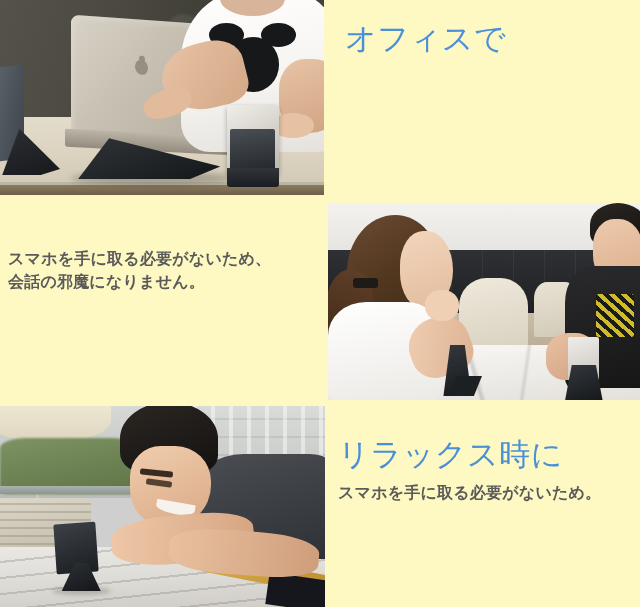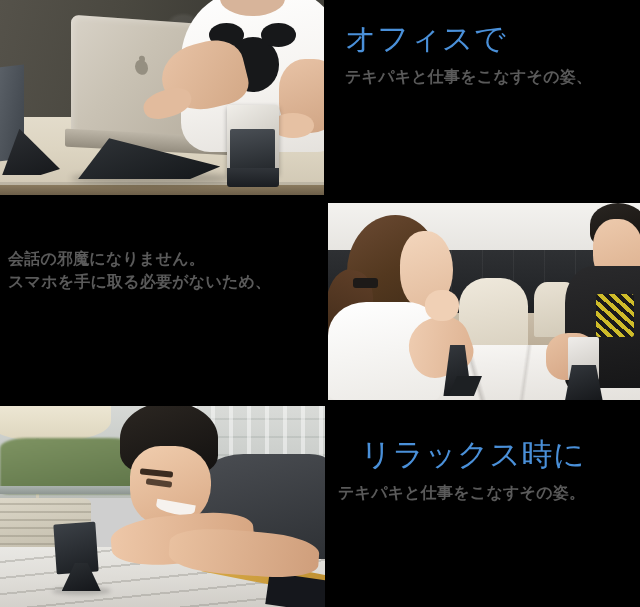--- a/index.html
+++ b/index.html
@@ -3,21 +3,21 @@
 <meta charset="utf-8">
 <title>Phone Stand Lifestyle Feature</title>
 <style>
   html,body{margin:0;padding:0;}
   body{
     width:640px;height:607px;
     background:#ffffff;
     font-family:"Liberation Sans","DejaVu Sans",sans-serif;
     overflow:hidden;position:relative;
   }
-  .stage{position:relative;width:640px;height:607px;background:#000000;}
+  .stage{position:relative;width:640px;height:607px;background:#fef9c3;}
 
   
   .photo{position:absolute;overflow:hidden;background:#cfcfcf;}
   .photo .scene{position:absolute;inset:0;}
 
   
   .textblock{position:absolute;}
   .headline{
     color:#4a90d9;
     font-size:31px;
@@ -218,21 +218,21 @@
     background:linear-gradient(165deg,#3c4147,#1b1e22);border-radius:2px;transform:rotate(-4deg);}
   .p3-phone-stand{position:absolute;left:19%;top:78%;width:12%;height:14%;
     background:linear-gradient(160deg,#2c3034,#14161a);
     clip-path:polygon(34% 0%,66% 0%,100% 100%,0% 100%);}
   .p3-phone-sh{position:absolute;left:16%;top:90%;width:18%;height:4%;
     background:rgba(0,0,0,.18);filter:blur(2px);border-radius:50%;}
 
   
   #text-office{left:345px;top:22px;}
   #text-friends{left:8px;top:248px;}
-  #text-relax{left:338px;top:438px;text-align:right;}
+  #text-relax{left:338px;top:438px;}
 </style>
 </head>
 <body>
 
 <div class="stage">
 
   <div class="photo" id="photo-office">
     <div class="scene">
       <div class="p1-wall"></div>
       <div class="p1-wall-pattern"></div>
@@ -256,21 +256,20 @@
       <div class="p1-handR"></div>
       <div class="p1-phone"></div>
       <div class="p1-phone-grip"></div>
       <div class="p1-phone-foot"></div>
     </div>
   </div>
 
   <div class="textblock" id="text-office">
     <h2 class="headline">オフィスで</h2>
     <p class="body-copy">
-      <span class="ln">テキパキと仕事をこなすその姿、</span>
     </p>
   </div>
 
   <div class="photo" id="photo-cafe">
     <div class="scene">
       <div class="p2-wallTop"></div>
       <div class="p2-booth"></div>
       <div class="p2-booth-seam"></div>
       <div class="p2-floor"></div>
       <div class="p2-chairA"></div>
@@ -293,22 +292,22 @@
       <div class="p2-m-arm"></div>
       <div class="p2-stand1"></div>
       <div class="p2-stand1-leg"></div>
       <div class="p2-stand2"></div>
       <div class="p2-stand2-b"></div>
     </div>
   </div>
 
   <div class="textblock" id="text-friends">
     <p class="body-copy">
+      <span class="ln">スマホを手に取る必要がないため、</span>
       <span class="ln">会話の邪魔になりません。</span>
-      <span class="ln">スマホを手に取る必要がないため、</span>
     </p>
   </div>
 
   <div class="photo" id="photo-outdoor">
     <div class="scene">
       <div class="p3-sky"></div>
       <div class="p3-building"></div>
       <div class="p3-bwin"></div>
       <div class="p3-umbrella"></div>
       <div class="p3-umb-pole"></div>
@@ -330,17 +329,17 @@
       <div class="p3-arm2"></div>
       <div class="p3-phone-sh"></div>
       <div class="p3-phone"></div>
       <div class="p3-phone-stand"></div>
     </div>
   </div>
 
   <div class="textblock" id="text-relax">
     <h2 class="headline">リラックス時に</h2>
     <p class="body-copy">
-      <span class="ln">テキパキと仕事をこなすその姿。</span>
+      <span class="ln">スマホを手に取る必要がないため。</span>
     </p>
   </div>
 
 </div>
 
 </body></html>

